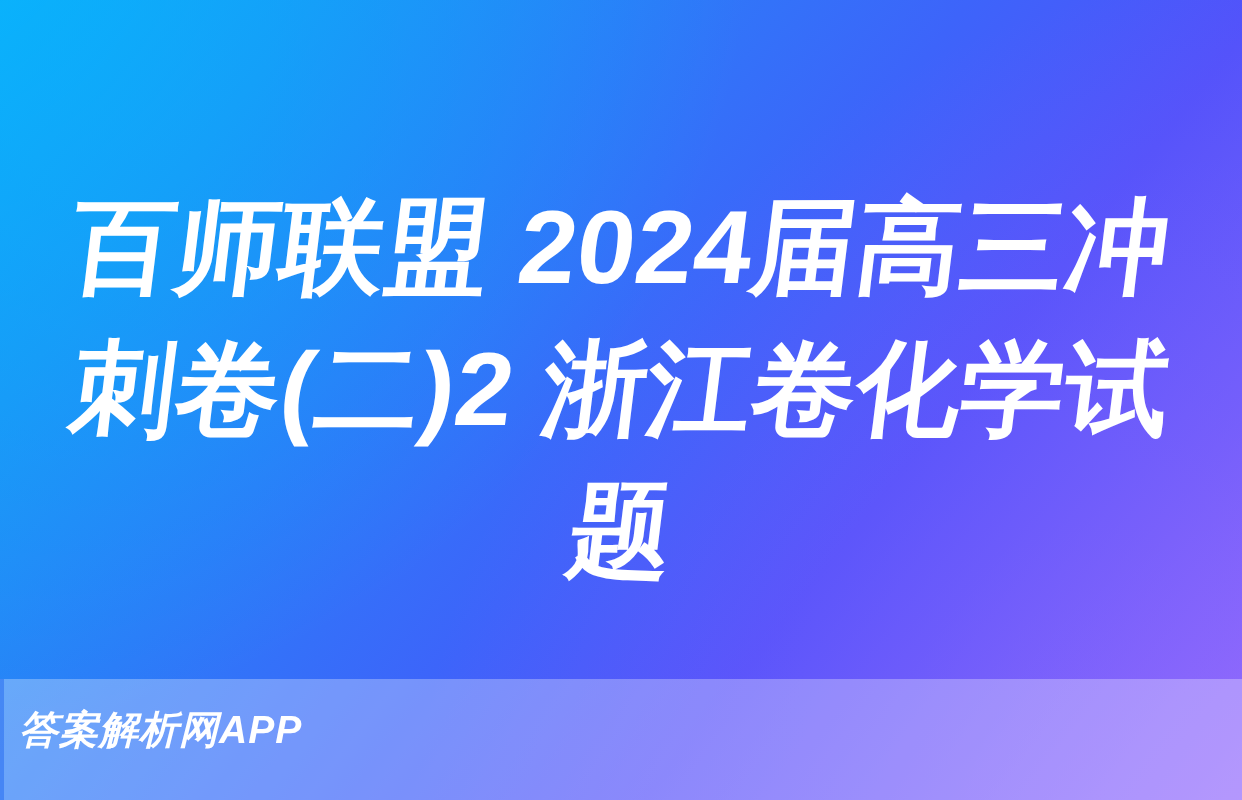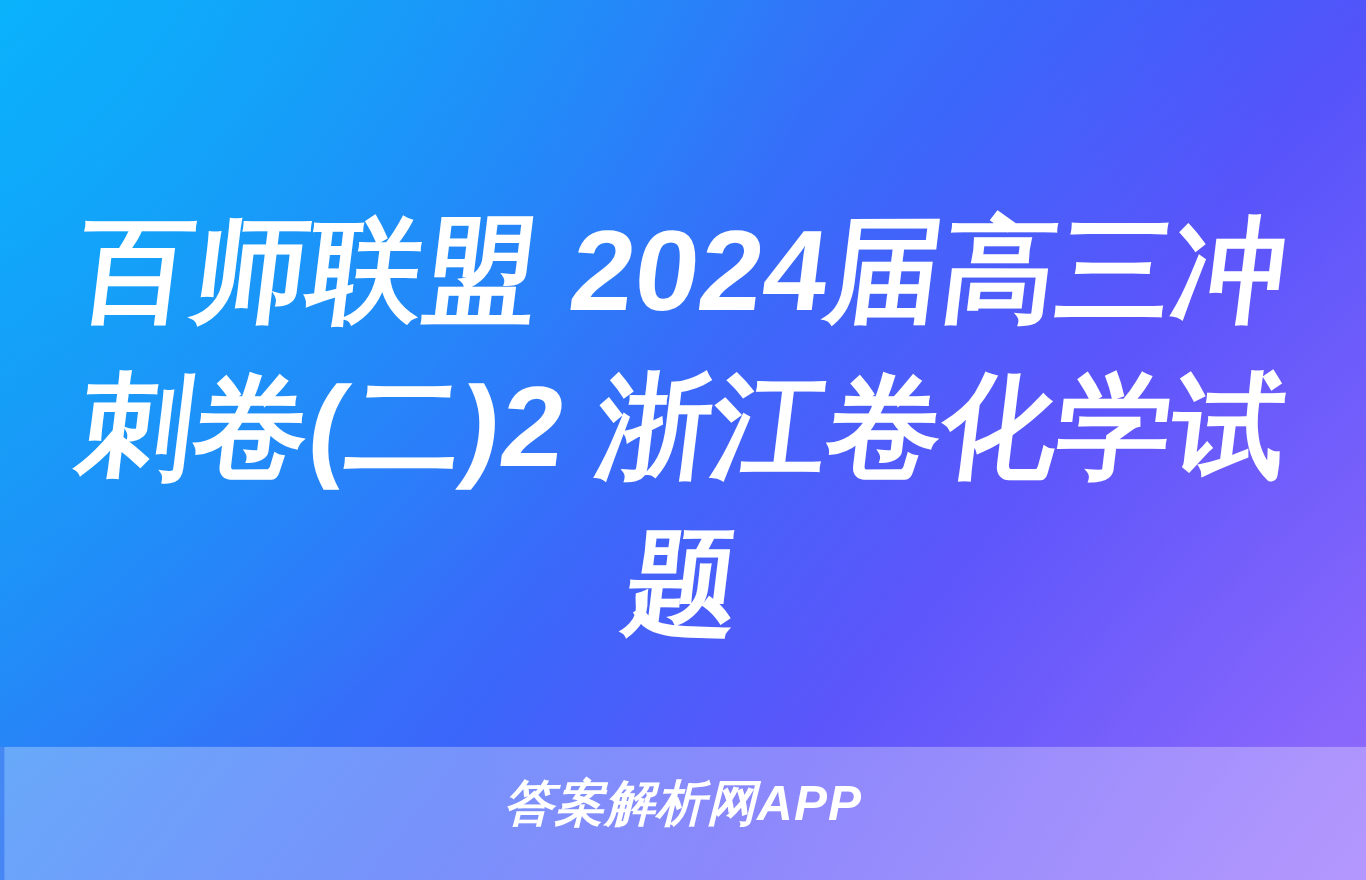--- a/index.html
+++ b/index.html
@@ -82,28 +82,28 @@
     font-stretch:condensed;
     white-space:nowrap;
     text-rendering:optimizeLegibility;
   }
 
   
   .watermark {
     position:absolute;
     left:0; right:0;
     top:702px;
-    text-align:center;
     color:#FFFFFF;
-    font-size:45px;
+    font-size:39px;
     line-height:56px;
     font-weight:700;
     font-style:italic;
     letter-spacing:1px;
     white-space:nowrap;
+    padding-left:19px;
   }
 </style>
 </head>
 <body>
 
 <div id="poster">
 
   <div class="bg-base"></div>
   <div class="bg-glow-tl"></div>
   <div class="bg-glow-br"></div>

